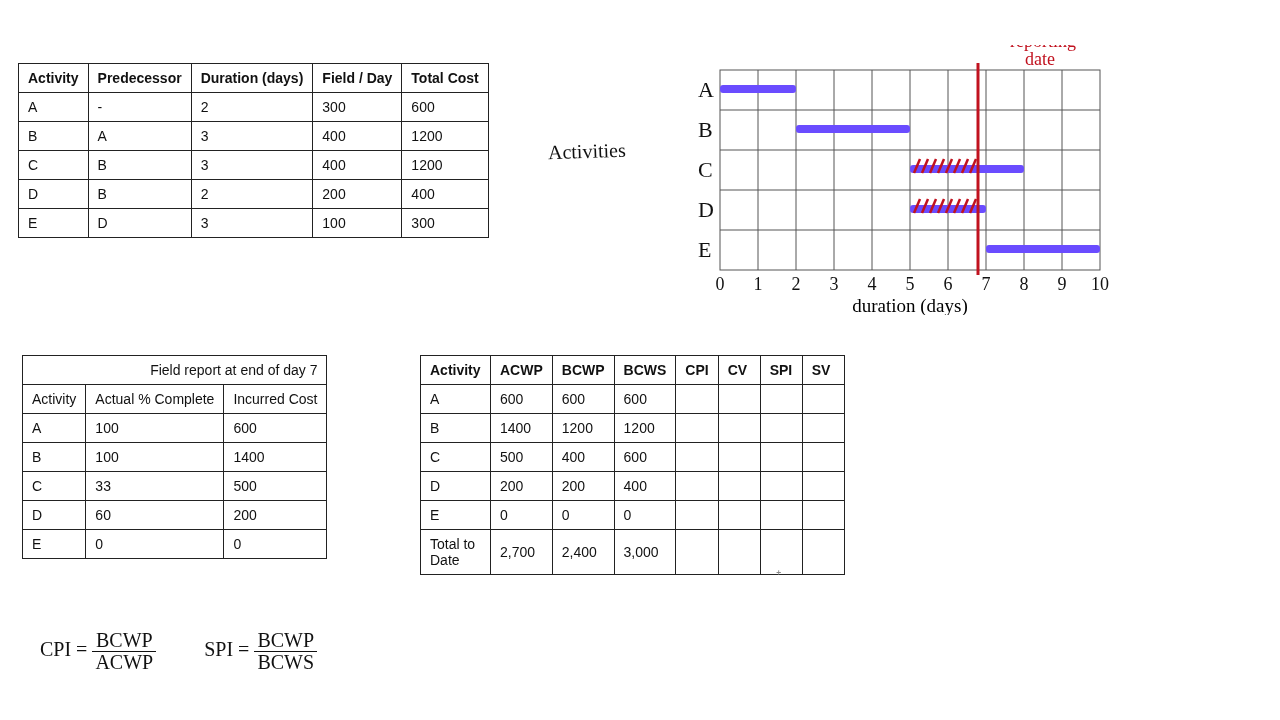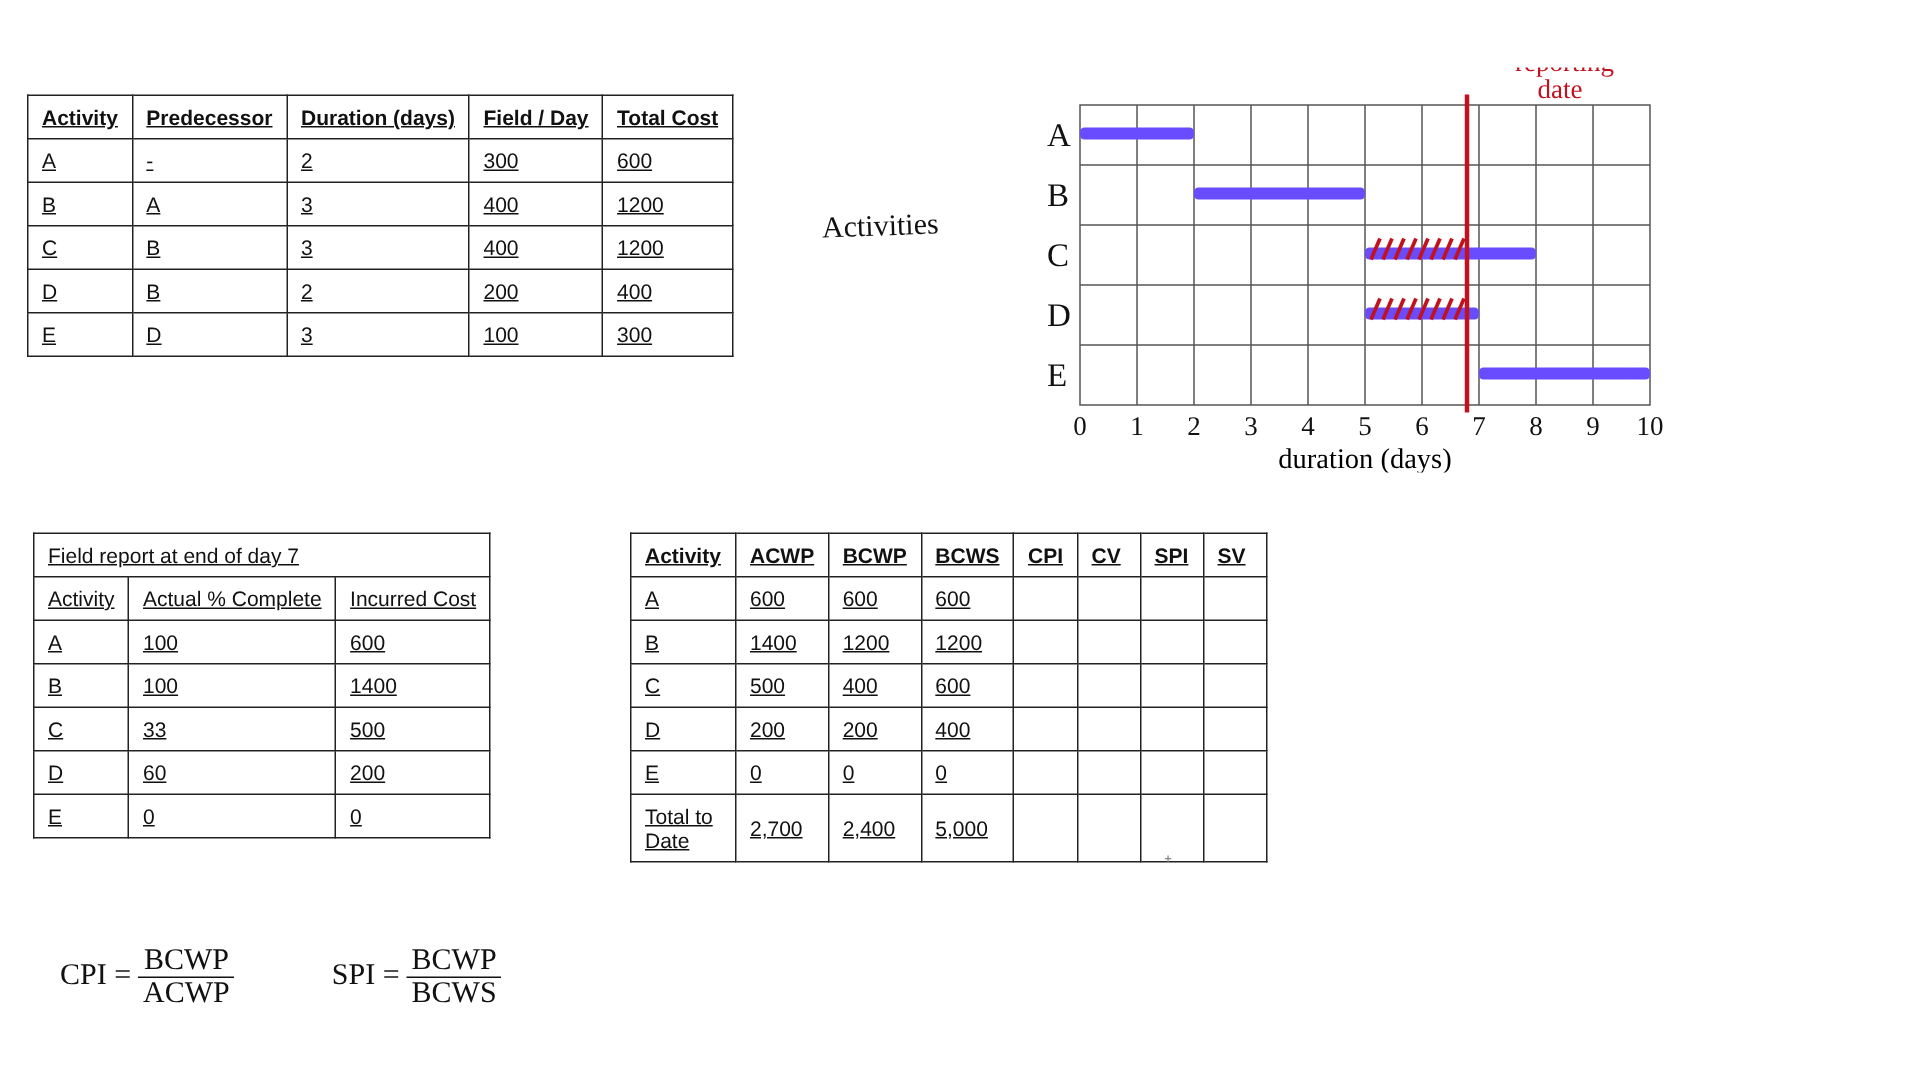--- a/index.html
+++ b/index.html
@@ -6,42 +6,42 @@
   body {
     margin: 0;
     width: 1280px;
     height: 720px;
     background: #fff;
     font-family: Arial, Helvetica, sans-serif;
     font-size: 14px;
     position: relative;
     color: #111;
   }
-  table { border-collapse: collapse; text-decoration: underline; }
+  table { border-collapse: collapse; }
   th, td {
     border: 1px solid #222;
     padding: 6px 9px;
     text-align: left;
     font-weight: normal;
     white-space: nowrap;
   }
   th { font-weight: bold; }
   .tbl-activities { position: absolute; left: 18px; top: 63px; }
   .tbl-field { position: absolute; left: 22px; top: 355px; }
   .tbl-earned { position: absolute; left: 420px; top: 355px; }
   .tbl-earned td.hw, .tbl-earned th { font-family: Arial, Helvetica, sans-serif; }
   .hw { font-family: "Comic Sans MS", "Segoe Script", cursive; }
   .hw-purple { fill: #6a4cff; }
   .activities-label {
     position: absolute; left: 548px; top: 140px;
     font-family: "Comic Sans MS","Segoe Script",cursive;
     font-size: 20px; transform: rotate(-2deg);
   }
   .gantt-wrap { position: absolute; left: 660px; top: 45px; width: 460px; height: 270px; }
-  .formulas { position: absolute; left: 40px; top: 630px; display: flex; gap: 65px; align-items: center; }
+  .formulas { position: absolute; left: 40px; top: 630px; display: flex; gap: 48px; align-items: center; }
   .frac { display: inline-block; text-align: center; vertical-align: middle; line-height: 1.05; }
   .frac .num { display:block; border-bottom: 1.5px solid #111; padding: 0 3px; }
   .frac .den { display:block; padding: 0 3px; }
   .cursor-mark { position:absolute; left:776px; top:565px; color:#888; font-size:16px; }
   td.empty { min-width:42px; }
 </style>
 </head>
 <body>
 
 <table class="tbl-activities">
@@ -166,21 +166,21 @@
       <text x="440" y="245">10</text>
     </g>
     <text x="250" y="267" text-anchor="middle" font-family="Comic Sans MS, Segoe Script, cursive" font-size="19">duration (days)</text>
     <text x="350" y="2" fill="#c1121f" font-family="Comic Sans MS, Segoe Script, cursive" font-size="18"><tspan x="350" dy="0">reporting</tspan><tspan x="365" dy="18">date</tspan></text>
   </svg>
 </div>
 
 <table class="tbl-field">
   <tbody>
       <tr>
-        <th colspan="3" style="text-align:left;font-weight:normal">Field report at end of day 7</th>
+        <th colspan="3" style="text-align:right;font-weight:normal">Field report at end of day 7</th>
       </tr>
   <tr>
     <td>Activity</td>
     <td>Actual % Complete</td>
     <td>Incurred Cost</td>
   </tr>
   <tr>
         <td>A</td>
         <td>100</td>
         <td>600</td>
@@ -267,21 +267,21 @@
         <td class="hw">0</td>
         <td class="empty"></td>
         <td class="empty"></td>
         <td class="empty"></td>
         <td class="empty"></td>
       </tr>
   <tr>
         <td style="white-space:normal;max-width:70px">Total to Date</td>
         <td class="hw">2,700</td>
         <td class="hw">2,400</td>
-        <td class="hw">5,000</td>
+        <td class="hw">3,000</td>
         <td class="empty"></td>
         <td class="empty"></td>
         <td class="empty"></td>
         <td class="empty"></td>
       </tr>
 </tbody>
   </table>
 
 <span class="cursor-mark">⁺</span>
 

